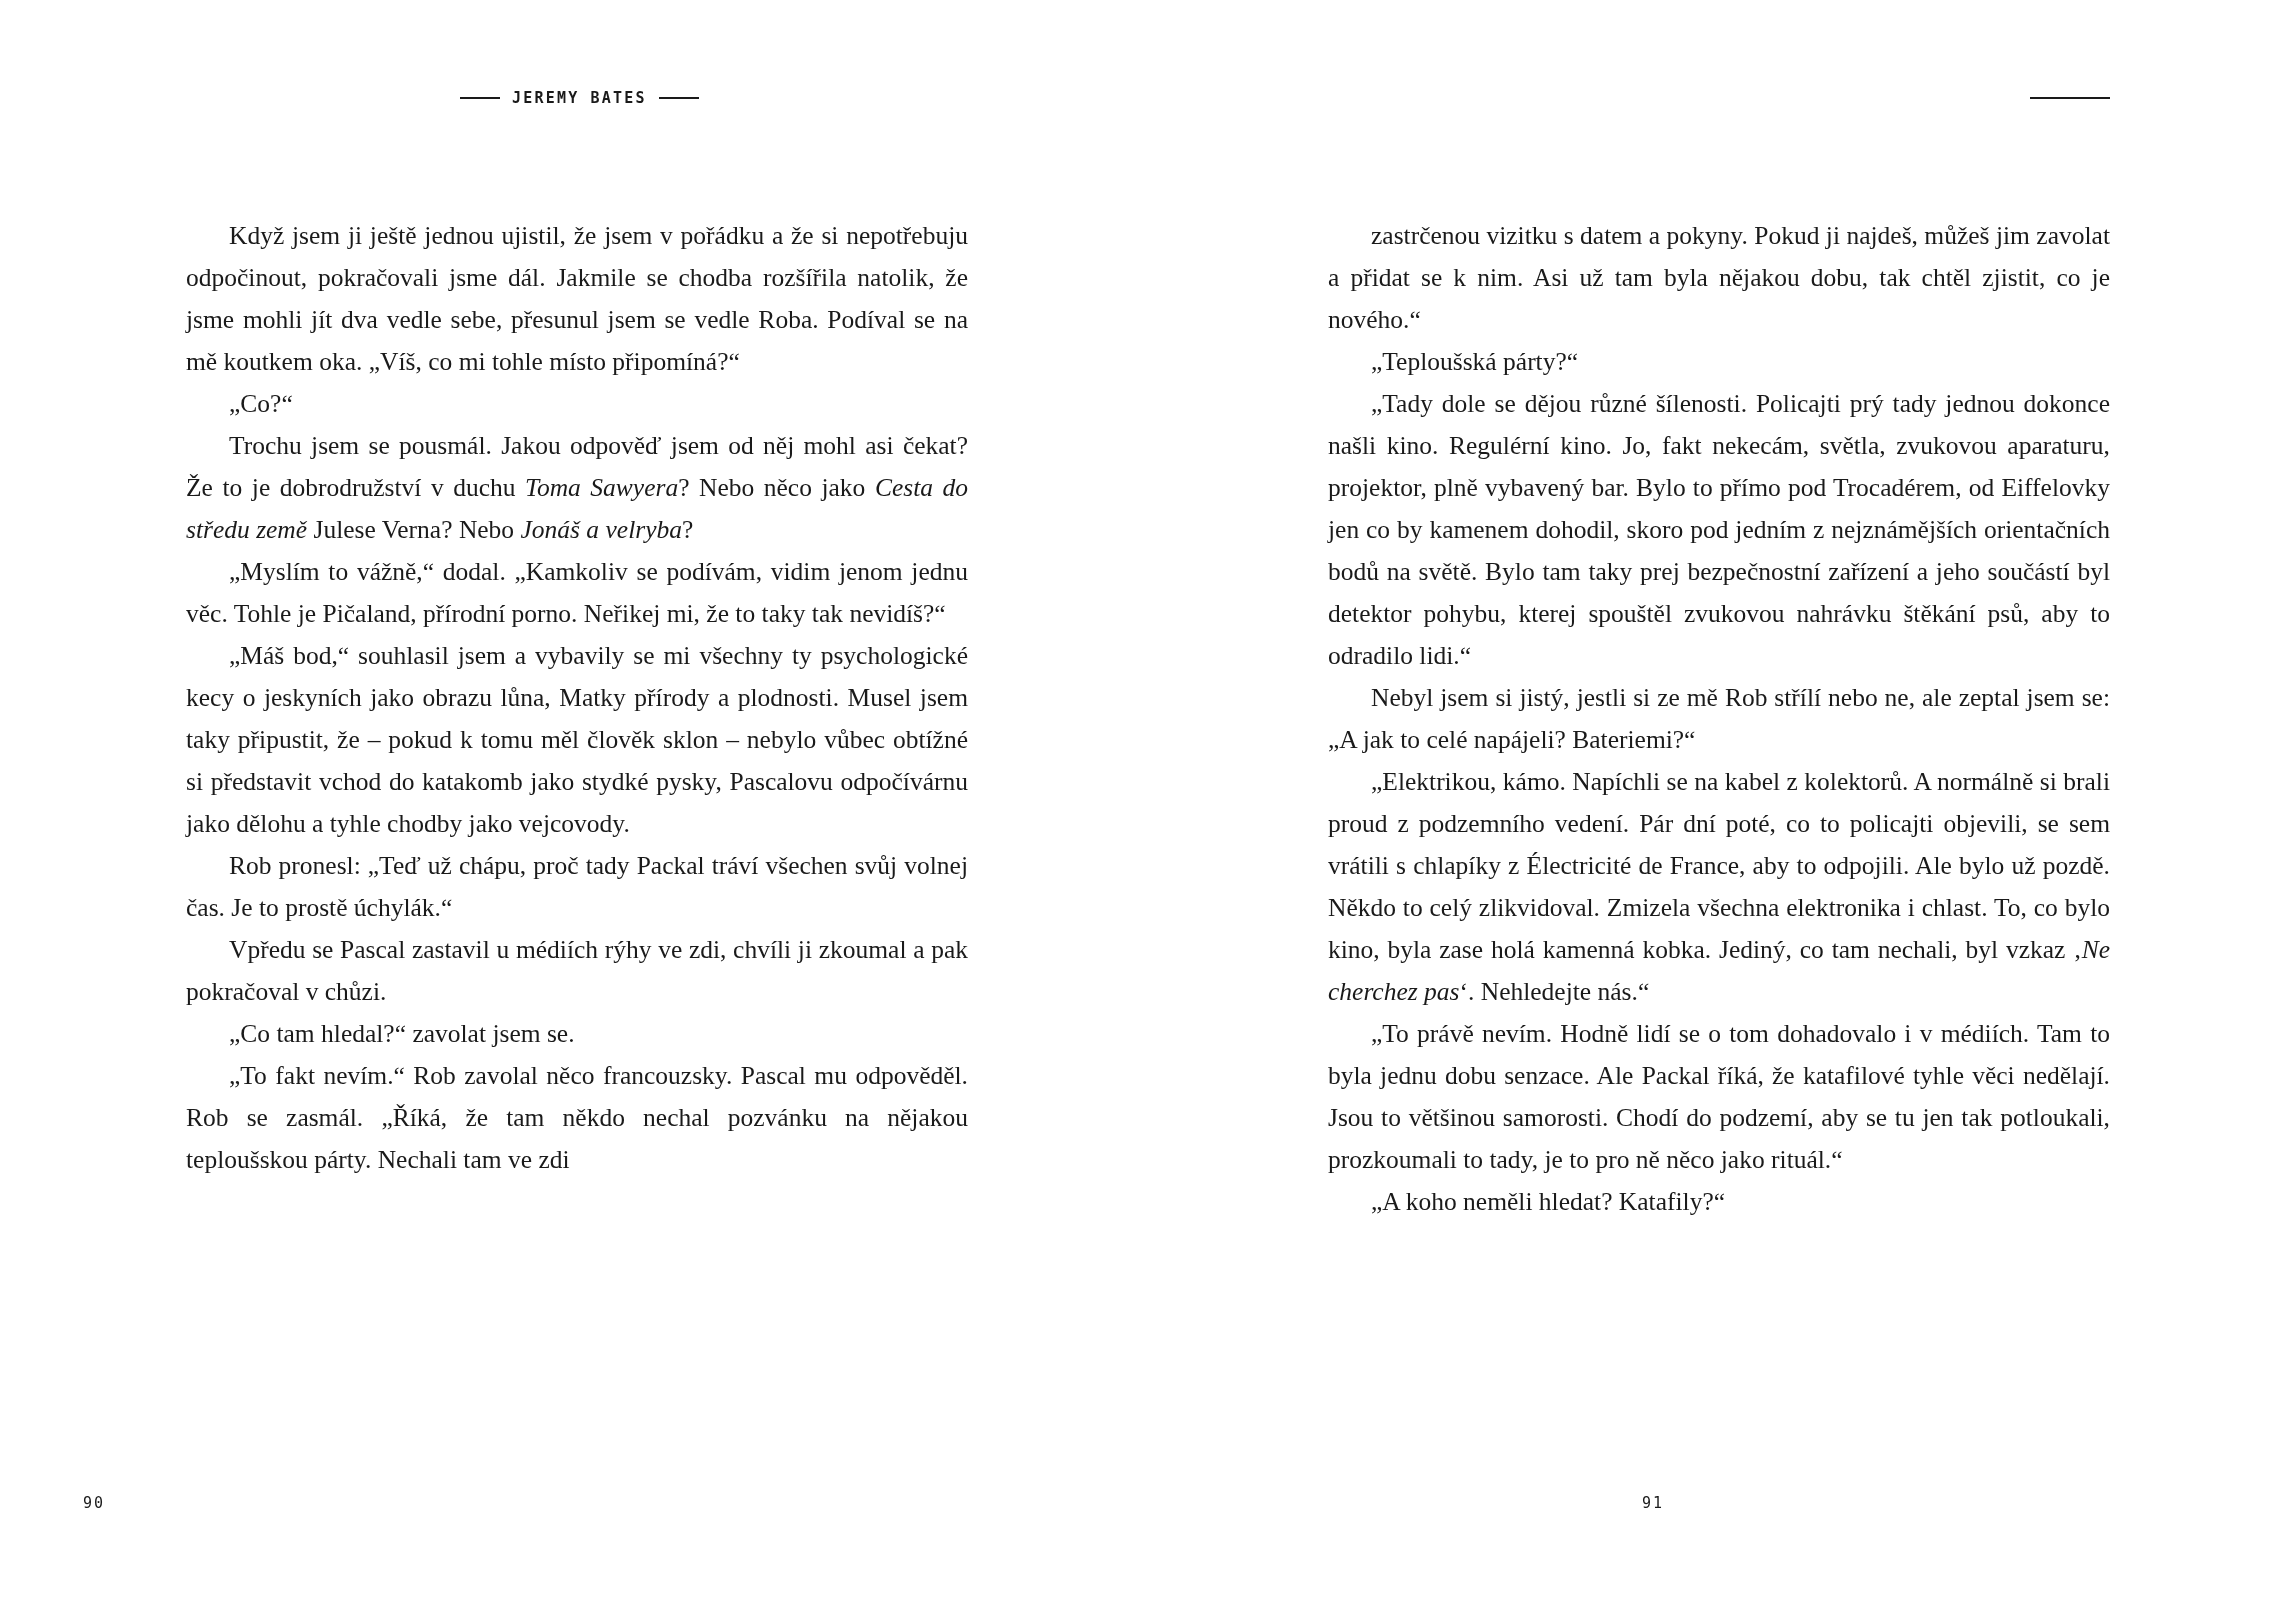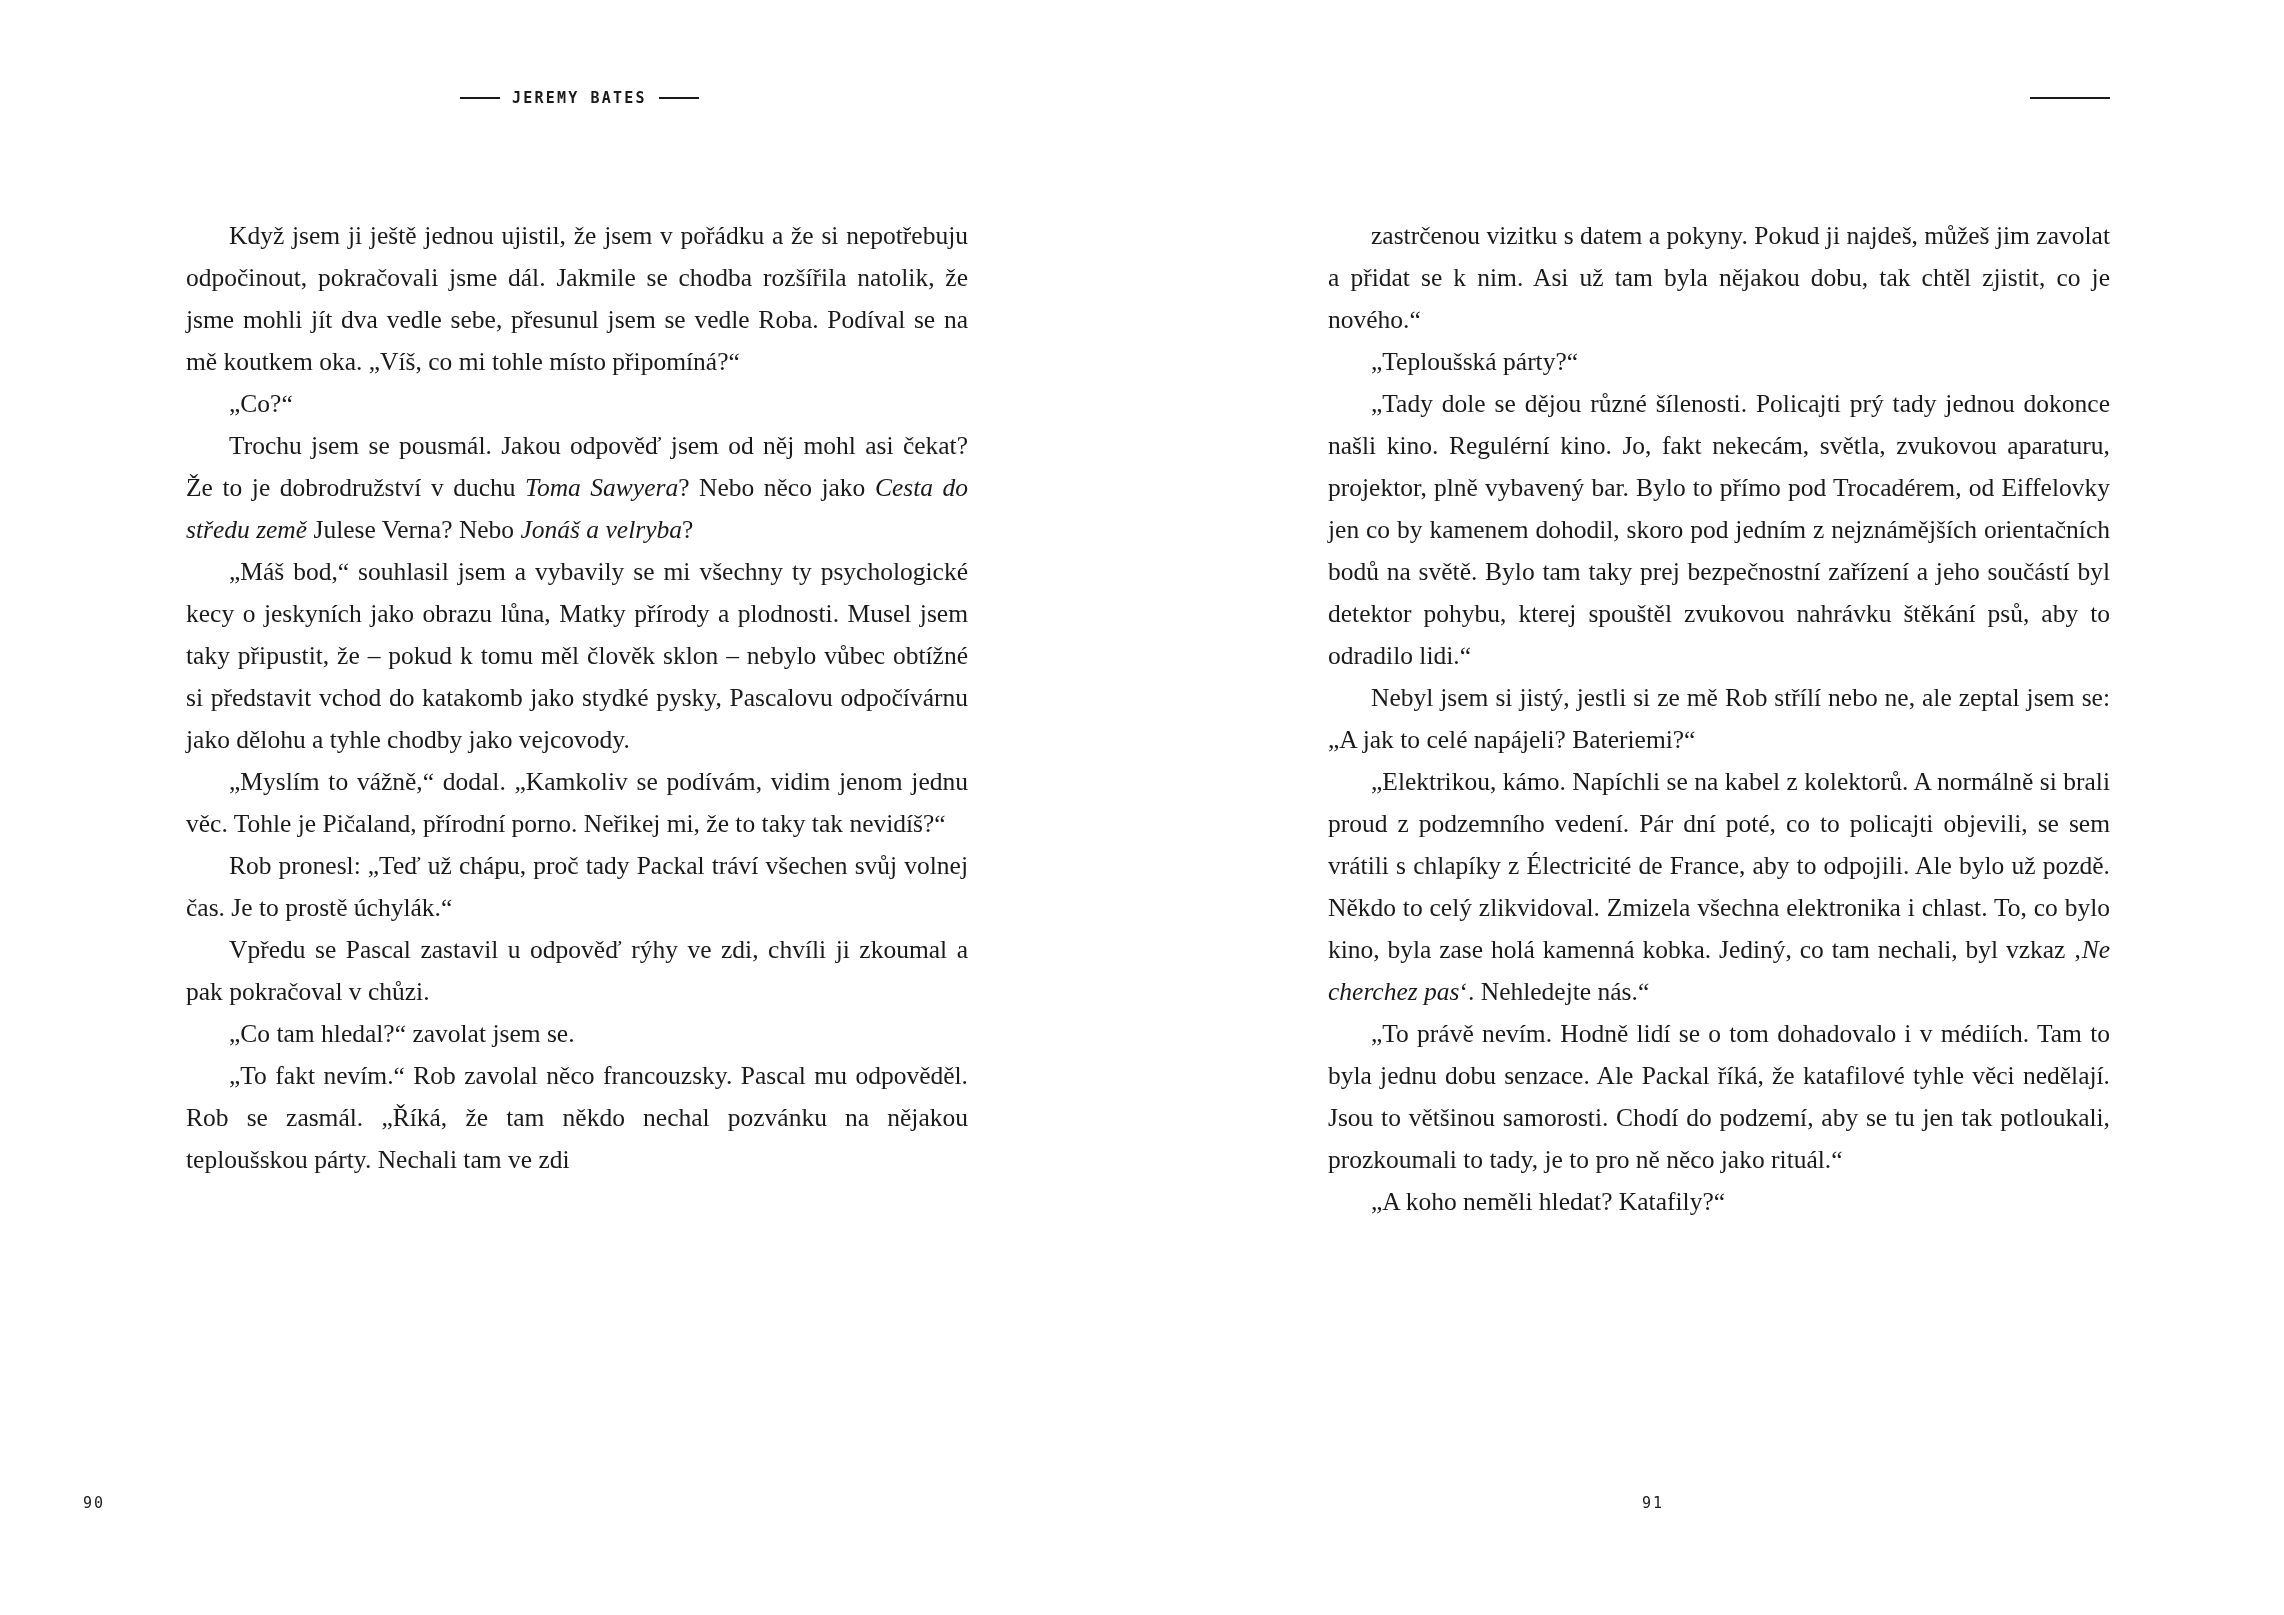--- a/index.html
+++ b/index.html
@@ -108,24 +108,24 @@
       <span class="label">JEREMY BATES</span>
       <span class="rule"></span>
     </div>
 
     <div class="textblock">
       <p>Když jsem ji ještě jednou ujistil, že jsem v pořádku a že si nepotřebuju odpočinout, pokračovali jsme dál. Jakmile se chodba rozšířila natolik, že jsme mohli jít dva vedle sebe, přesunul jsem se vedle Roba. Podíval se na mě koutkem oka. „Víš, co mi tohle místo připomíná?“</p>
       <p>„Co?“</p>
       <p>
         <span>Trochu jsem se pousmál. Jakou odpověď jsem od něj mohl asi čekat? Že to je dobrodružství v duchu </span><em>Toma Sawyera</em><span>? Nebo něco jako </span><em>Cesta do středu země</em><span> Julese Verna? Nebo </span><em>Jonáš a velryba</em><span>?</span>
       </p>
+      <p>„Myslím to vážně,“ dodal. „Kamkoliv se podívám, vidim jenom jednu věc. Tohle je Pičaland, přírodní porno. Neřikej mi, že to taky tak nevidíš?“</p>
       <p>„Máš bod,“ souhlasil jsem a vybavily se mi všechny ty psychologické kecy o jeskyních jako obrazu lůna, Matky přírody a plodnosti. Musel jsem taky připustit, že – pokud k tomu měl člověk sklon – nebylo vůbec obtížné si představit vchod do katakomb jako stydké pysky, Pascalovu odpočívárnu jako dělohu a tyhle chodby jako vejcovody.</p>
-      <p>„Myslím to vážně,“ dodal. „Kamkoliv se podívám, vidim jenom jednu věc. Tohle je Pičaland, přírodní porno. Neřikej mi, že to taky tak nevidíš?“</p>
       <p>Rob pronesl: „Teď už chápu, proč tady Packal tráví všechen svůj volnej čas. Je to prostě úchylák.“</p>
-      <p>Vpředu se Pascal zastavil u odpověď rýhy ve zdi, chvíli ji zkoumal a pak pokračoval v chůzi.</p>
+      <p>Vpředu se Pascal zastavil u médiích rýhy ve zdi, chvíli ji zkoumal a pak pokračoval v chůzi.</p>
       <p>„Co tam hledal?“ zavolat jsem se.</p>
       <p>„To fakt nevím.“ Rob zavolal něco francouzsky. Pascal mu odpověděl. Rob se zasmál. „Říká, že tam někdo nechal pozvánku na nějakou teploušskou párty. Nechali tam ve zdi</p>
     </div>
 
     <div class="folio folio-left">90</div>
   </div>
 
   <div class="page page-right col-right">
     <div class="runhead runhead-right">
       <span class="rule"></span>

